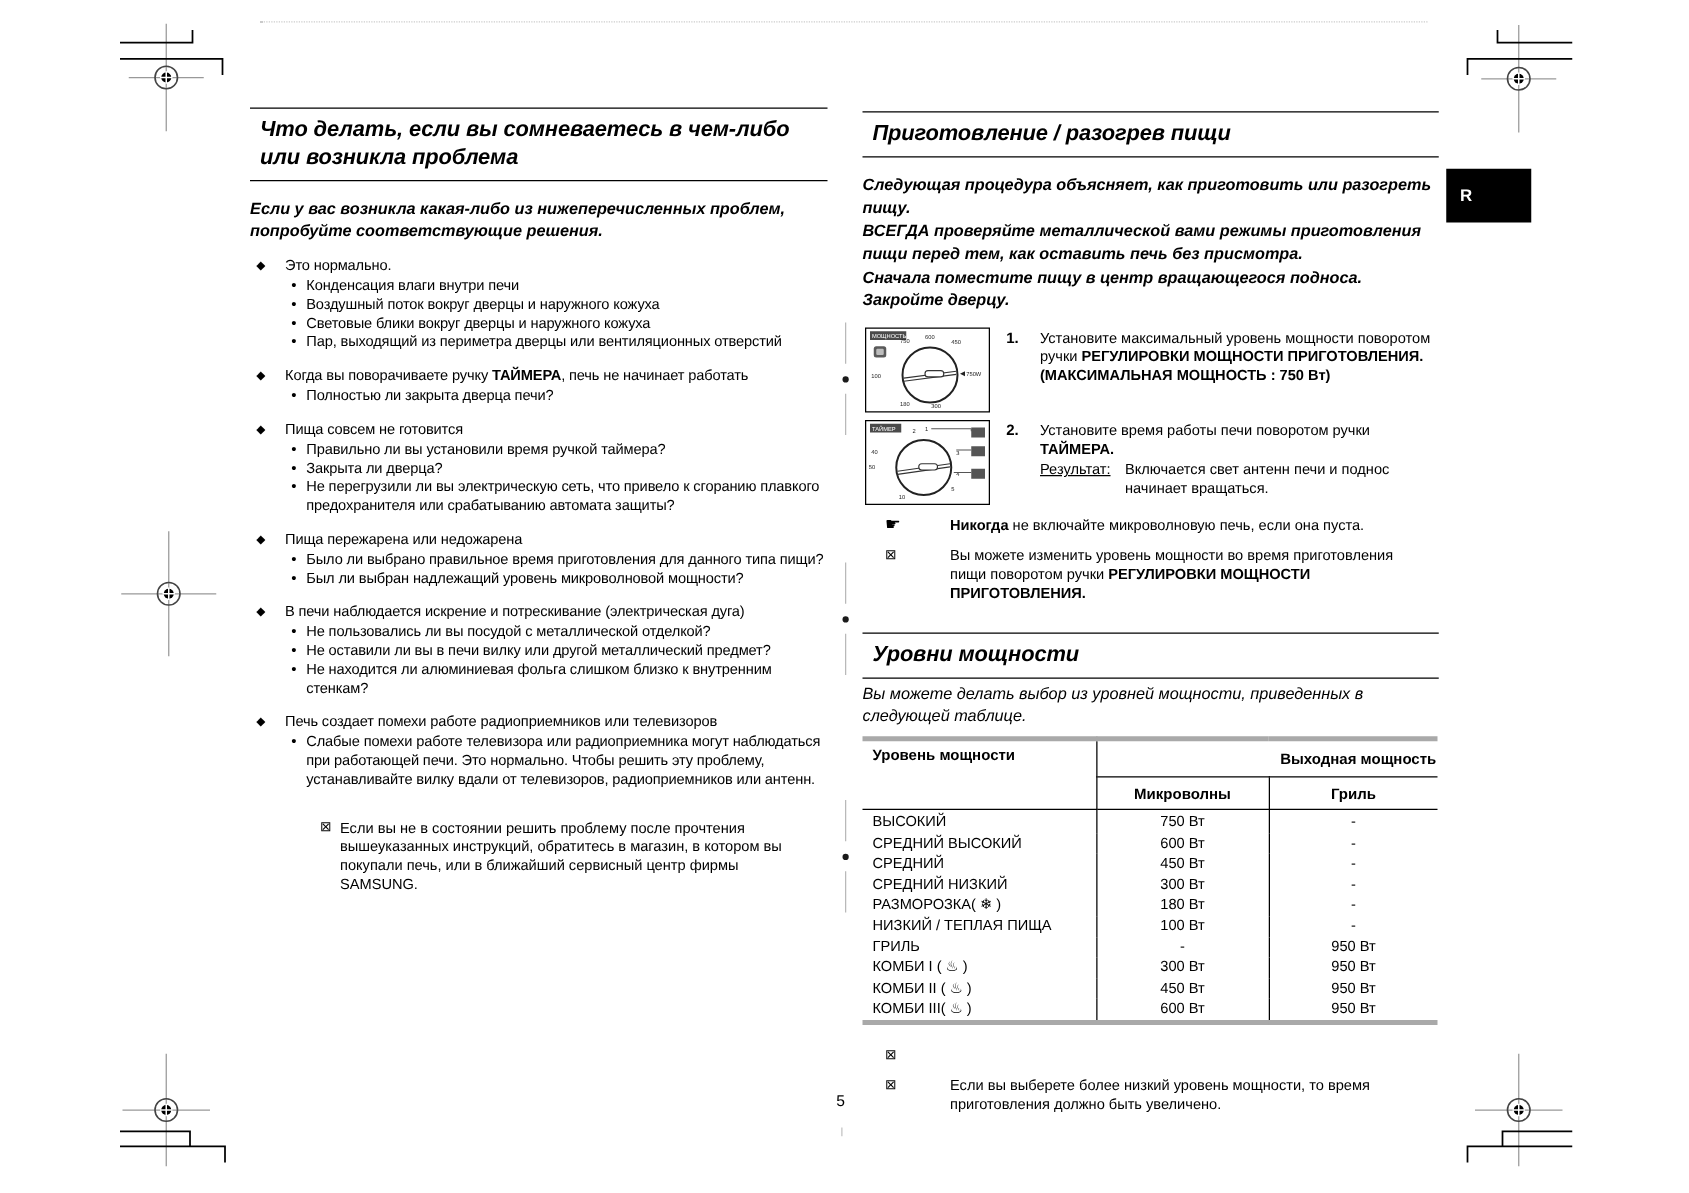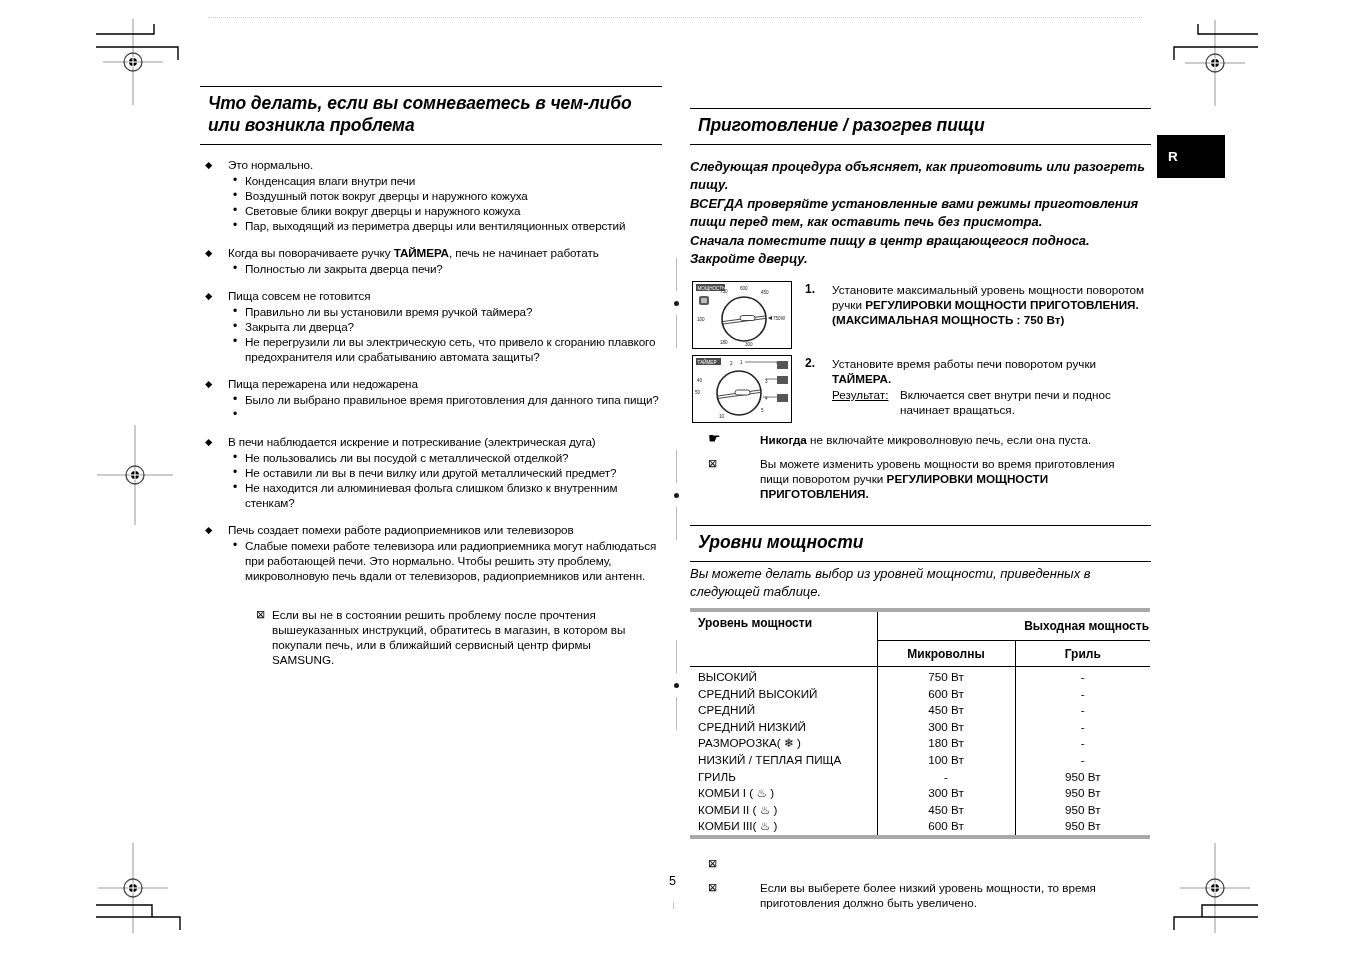--- a/index.html
+++ b/index.html
@@ -13,21 +13,21 @@
   .gutter-dot{position:absolute;left:674px;width:5px;height:5px;border-radius:50%;background:#1a1a1a;}
   .bottom-tick{position:absolute;width:1px;height:7px;background:#c2c2c2;}
   
   .lang-tab{position:absolute;left:1157px;top:135px;width:68px;height:43px;background:#000;
             color:#fff;font-weight:bold;font-size:13.5px;display:flex;align-items:center;padding-left:11px;box-sizing:border-box;}
   
   .page-num{position:absolute;left:669px;top:874px;font-size:12.5px;}
   
   .col{position:absolute;}
   .col-left{left:200px;top:86px;width:462px;}
-  .col-right{left:690px;top:108px;width:461px;}
+  .col-right{left:690px;top:89px;width:461px;}
   .title-block{border-top:1.8px solid #000;border-bottom:1.8px solid #000;padding:5px 0 8px 8px;}
   .section-title{margin:0;font-size:17.5px;line-height:22px;font-weight:bold;font-style:italic;letter-spacing:-.1px;}
   .intro{font-weight:bold;font-style:italic;font-size:13px;line-height:17.5px;margin:13px 0 0 0;}
   .intro p{margin:0 0 2px 0;}
   
   .qa-section{margin-top:12px;}
   .qa-heading{display:flex;font-size:11.7px;line-height:15px;letter-spacing:-.1px;}
   .diamond{flex:none;width:23px;padding-left:5px;font-size:9.5px;line-height:15px;}
   .qa-items{margin:1px 0 0 33px;}
   .qa-item{display:flex;font-size:11.7px;line-height:15px;letter-spacing:-.1px;}
@@ -149,20 +149,21 @@
   <div class="bottom-tick" style="left:673px;top:902px;"></div>
 
   <div class="lang-tab">
     <span>R</span>
   </div>
 
   <div class="col col-left">
     <div class="title-block">
       <h1 class="section-title">Что делать, если вы сомневаетесь в чем-либо или возникла проблема</h1>
     </div>
+    <div class="intro">Если у вас возникла какая-либо из нижеперечисленных проблем, попробуйте соответствующие решения.</div>
 
     <div class="qa-section">
       <div class="qa-heading">
         <span class="diamond">◆</span>
         <span>Это нормально.</span>
       </div>
       <div class="qa-items">
         <div class="qa-item">
             <span class="dot">•</span>
             <span>Конденсация влаги внутри печи</span>
@@ -221,20 +222,21 @@
         <span class="diamond">◆</span>
         <span>Пища пережарена или недожарена</span>
       </div>
       <div class="qa-items">
         <div class="qa-item">
             <span class="dot">•</span>
             <span>Было ли выбрано правильное время приготовления для данного типа пищи?</span>
           </div>
         <div class="qa-item">
             <span class="dot">•</span>
+            <span>Был ли выбран надлежащий уровень микроволновой мощности?</span>
           </div>
       </div>
     </div>
 
     <div class="qa-section">
       <div class="qa-heading">
         <span class="diamond">◆</span>
         <span>В печи наблюдается искрение и потрескивание (электрическая дуга)</span>
       </div>
       <div class="qa-items">
@@ -254,38 +256,38 @@
     </div>
 
     <div class="qa-section">
       <div class="qa-heading">
         <span class="diamond">◆</span>
         <span>Печь создает помехи работе радиоприемников или телевизоров</span>
       </div>
       <div class="qa-items">
         <div class="qa-item">
             <span class="dot">•</span>
-            <span>Слабые помехи работе телевизора или радиоприемника могут наблюдаться при работающей печи. Это нормально. Чтобы решить эту проблему, микроволновую печь вдали от телевизоров, радиоприемников или антенн.</span>
+            <span>Слабые помехи работе телевизора или радиоприемника могут наблюдаться при работающей печи. Это нормально. Чтобы решить эту проблему, устанавливайте вилку вдали от телевизоров, радиоприемников или антенн.</span>
           </div>
       </div>
     </div>
 
     <div class="note-left">
       <span class="note-icon">⊠</span>
       <span class="note-text">Если вы не в состоянии решить проблему после прочтения вышеуказанных инструкций, обратитесь в магазин, в котором вы покупали печь, или в ближайший сервисный центр фирмы SAMSUNG.</span>
     </div>
   </div>
 
   <div class="col col-right">
     <div class="title-block">
       <h1 class="section-title">Приготовление / разогрев пищи</h1>
     </div>
     <div class="intro">
       <p>Следующая процедура объясняет, как приготовить или разогреть пищу.</p>
-      <p>ВСЕГДА проверяйте установленные вами режимы приготовления пищи перед тем, как оставить печь без присмотра.</p>
+      <p>ВСЕГДА проверяйте металлической вами режимы приготовления пищи перед тем, как оставить печь без присмотра.</p>
       <p>Сначала поместите пищу в центр вращающегося подноса. Закройте дверцу.</p>
     </div>
 
     <div class="steps">
       <div class="step">
         <svg class="step-figure" viewBox="0 0 98 66">
           <rect x="3" y="2" width="29" height="7" fill="#4a4a4a"></rect>
           <text x="4.5" y="7.5" font-size="4.6" fill="#fff">МОЩНОСТЬ</text>
           <rect x="6" y="14" width="10" height="9" rx="2" fill="#5a5a5a"></rect>
           <rect x="8" y="16" width="6" height="5" rx="1" fill="#bdbdbd"></rect>
@@ -333,21 +335,21 @@
           <text x="4" y="26" font-size="4.6" fill="#222">40</text>
           <text x="2" y="38" font-size="4.6" fill="#222">50</text>
           <text x="26" y="62" font-size="4.6" fill="#222">10</text>
         </svg>
         <div class="step-body">
           <span class="step-num">2.</span>
           <div class="step-text">
             <span>Установите время работы печи поворотом ручки </span><b>ТАЙМЕРА.</b>
             <div class="result-row">
               <span class="result-label">Результат:</span>
-              <span class="result-text">Включается свет внутри печи и поднос начинает вращаться.</span>
+              <span class="result-text">Включается свет антенн печи и поднос начинает вращаться.</span>
             </div>
           </div>
         </div>
       </div>
     </div>
 
     <div class="note-row">
       <span class="note-icon hand">☛</span>
       <span class="note-text"><b>Никогда</b><span> не включайте микроволновую печь, если она пуста.</span></span>
     </div>

